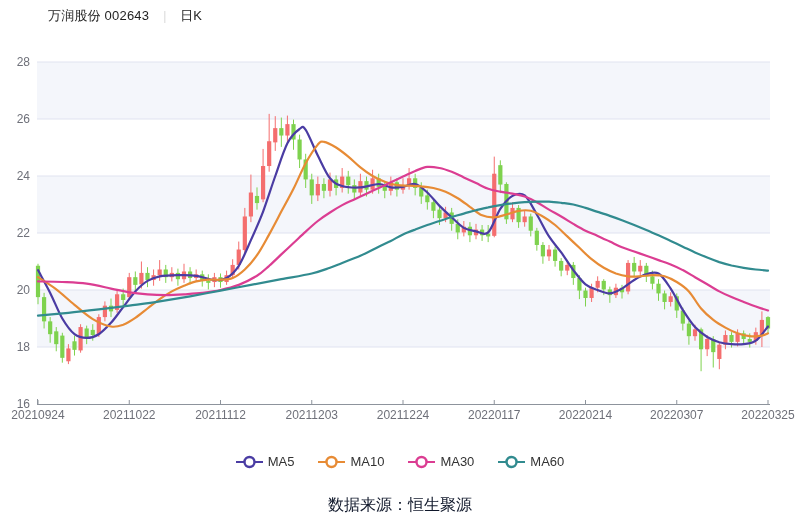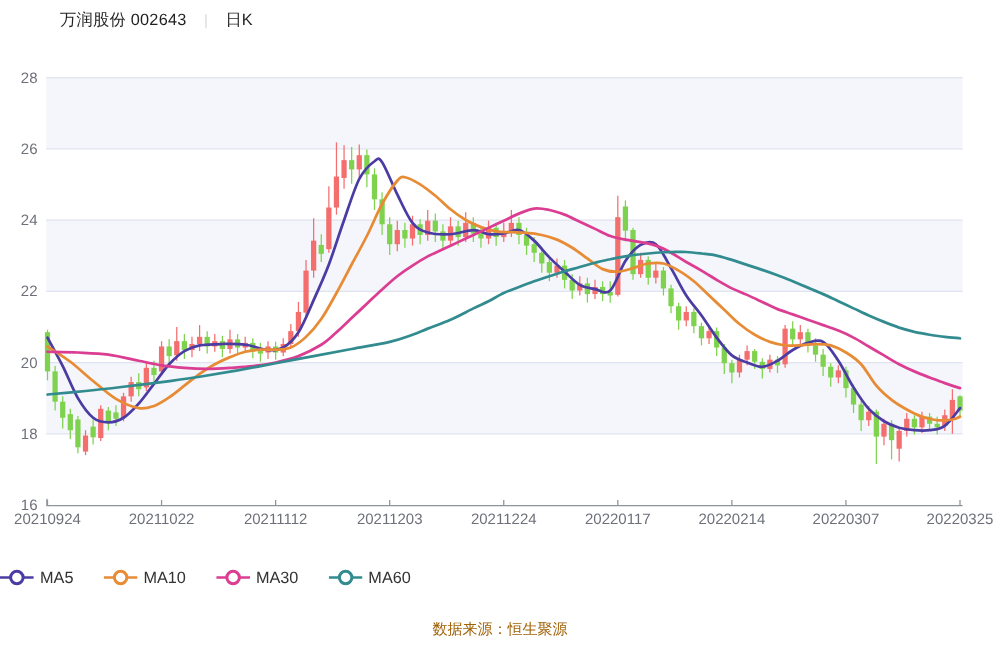--- a/index.html
+++ b/index.html
@@ -9,27 +9,27 @@
   }
   .header{
     position:absolute;top:7px;left:8px;display:flex;align-items:center;
     font-size:13px;color:#1f1f1f;
   }
   .header .title{letter-spacing:.2px;margin-left:40px;}
   .header .sep{color:#d9d9d9;margin:0 14px;font-size:12px;}
   svg.chart{position:absolute;left:0;top:0;}
   .legend{
     position:absolute;left:0;right:0;top:454px;
-    display:flex;align-items:center;gap:24px;
+    display:flex;justify-content:center;align-items:center;gap:24px;
   }
   .legend-item{display:flex;align-items:center;gap:5px;font-size:13px;color:#333;cursor:pointer;}
   .legend-item svg{display:block;}
   .footer{
     position:absolute;left:0;right:0;top:495px;text-align:center;
-    font-size:12px;color:#a16207;
+    font-size:16px;color:#0f172a;
   }
 </style>
 </head>
 <body>
 
 <div class="header">
   <span class="title">万润股份 002643</span>
   <span class="sep">|</span>
   <span class="period">日K</span>
 </div>

